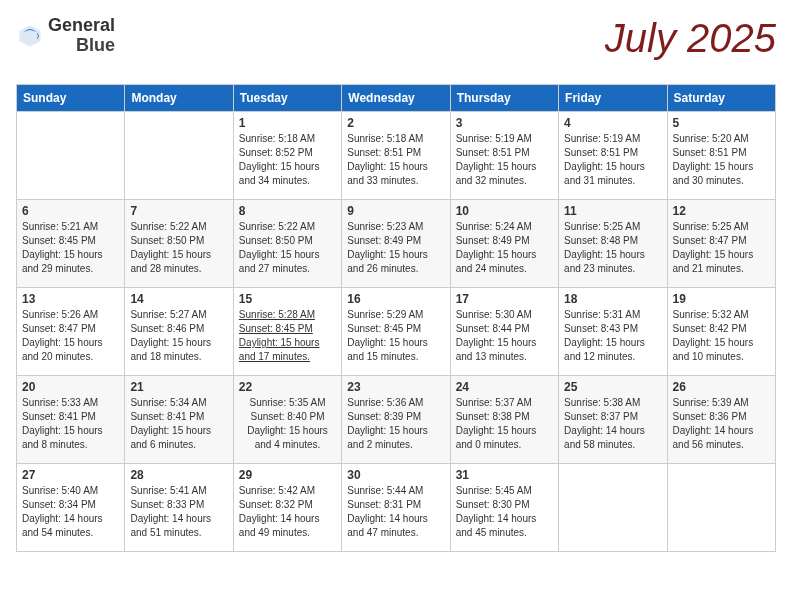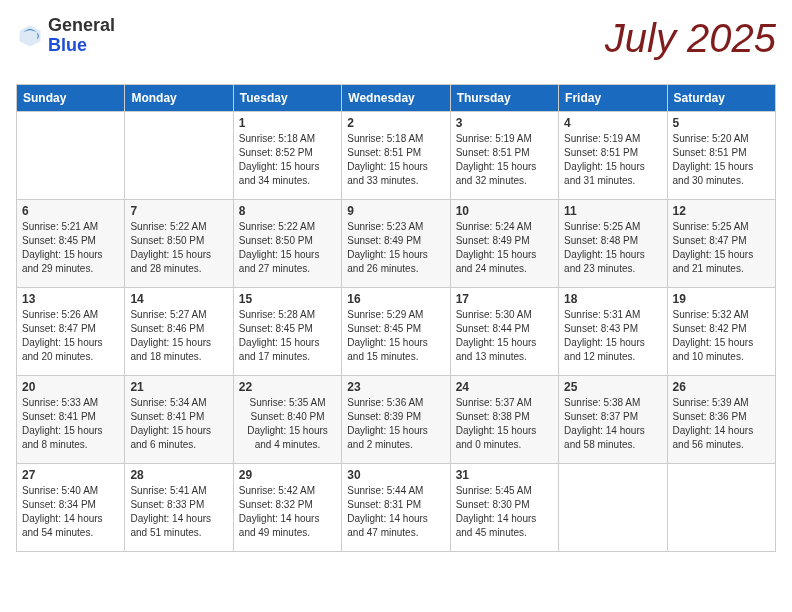--- a/index.html
+++ b/index.html
@@ -18,23 +18,24 @@
     }
     .logo {
       display: flex;
       align-items: center;
       gap: 4px;
     }
     .logo-text {
       font-size: 18px;
       font-weight: bold;
       line-height: 1.1;
+      text-align: right;
     }
     .logo-general { color: #333; }
-    .logo-blue { color: #1d4ed8; }
+    .logo-blue { color: #404040; }
     .logo-icon {
       width: 28px;
       height: 28px;
     }
     .title-block {
       text-align: right;
     }
     .month-title {
       font-size: 40px;
       font-weight: normal;
@@ -209,21 +210,21 @@
 Daylight: 15 hours and 20 minutes.</div>
         </td>
         <td>
           <div class="day-number">14</div>
           <div class="cell-text" style="white-space: pre-line;">Sunrise: 5:27 AM
 Sunset: 8:46 PM
 Daylight: 15 hours and 18 minutes.</div>
         </td>
         <td>
           <div class="day-number">15</div>
-          <div class="cell-text" style="white-space: pre-line;">Sunrise: 5:28 AM
+          <div class="cell-text" style="white-space: pre-line; text-decoration: underline;">Sunrise: 5:28 AM
 Sunset: 8:45 PM
 Daylight: 15 hours and 17 minutes.</div>
         </td>
         <td>
           <div class="day-number">16</div>
           <div class="cell-text" style="white-space: pre-line;">Sunrise: 5:29 AM
 Sunset: 8:45 PM
 Daylight: 15 hours and 15 minutes.</div>
         </td>
         <td>

